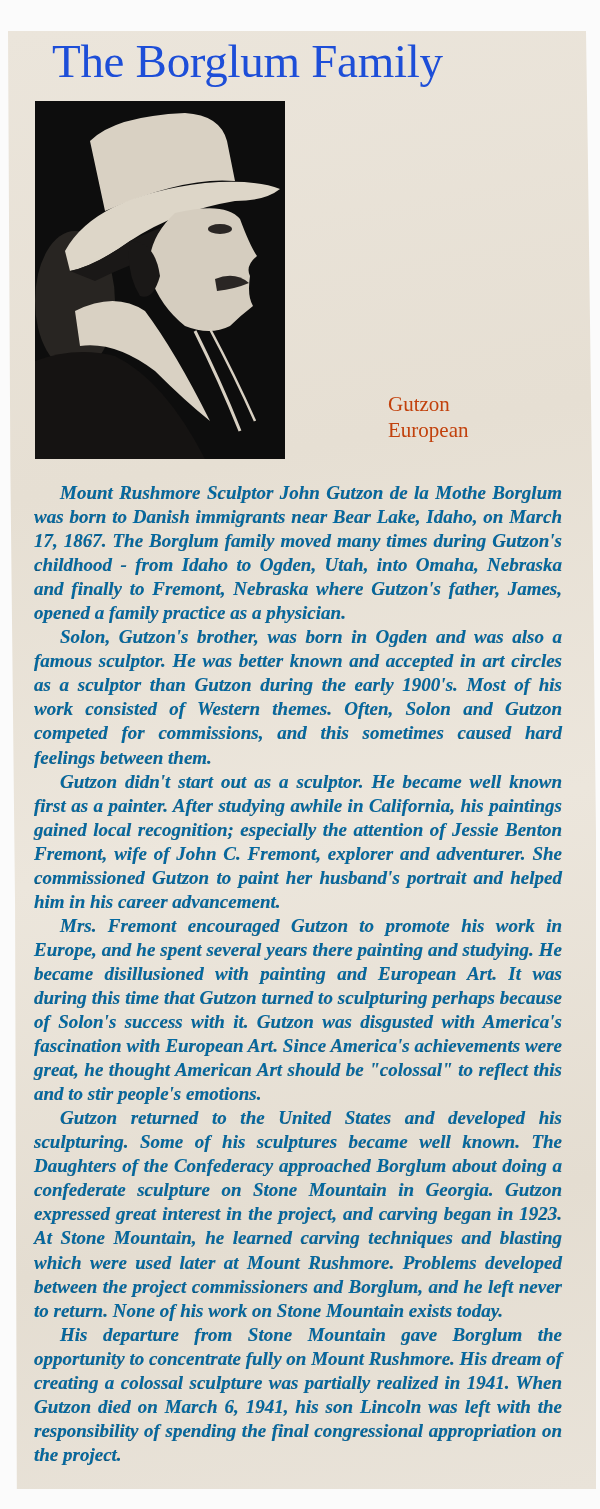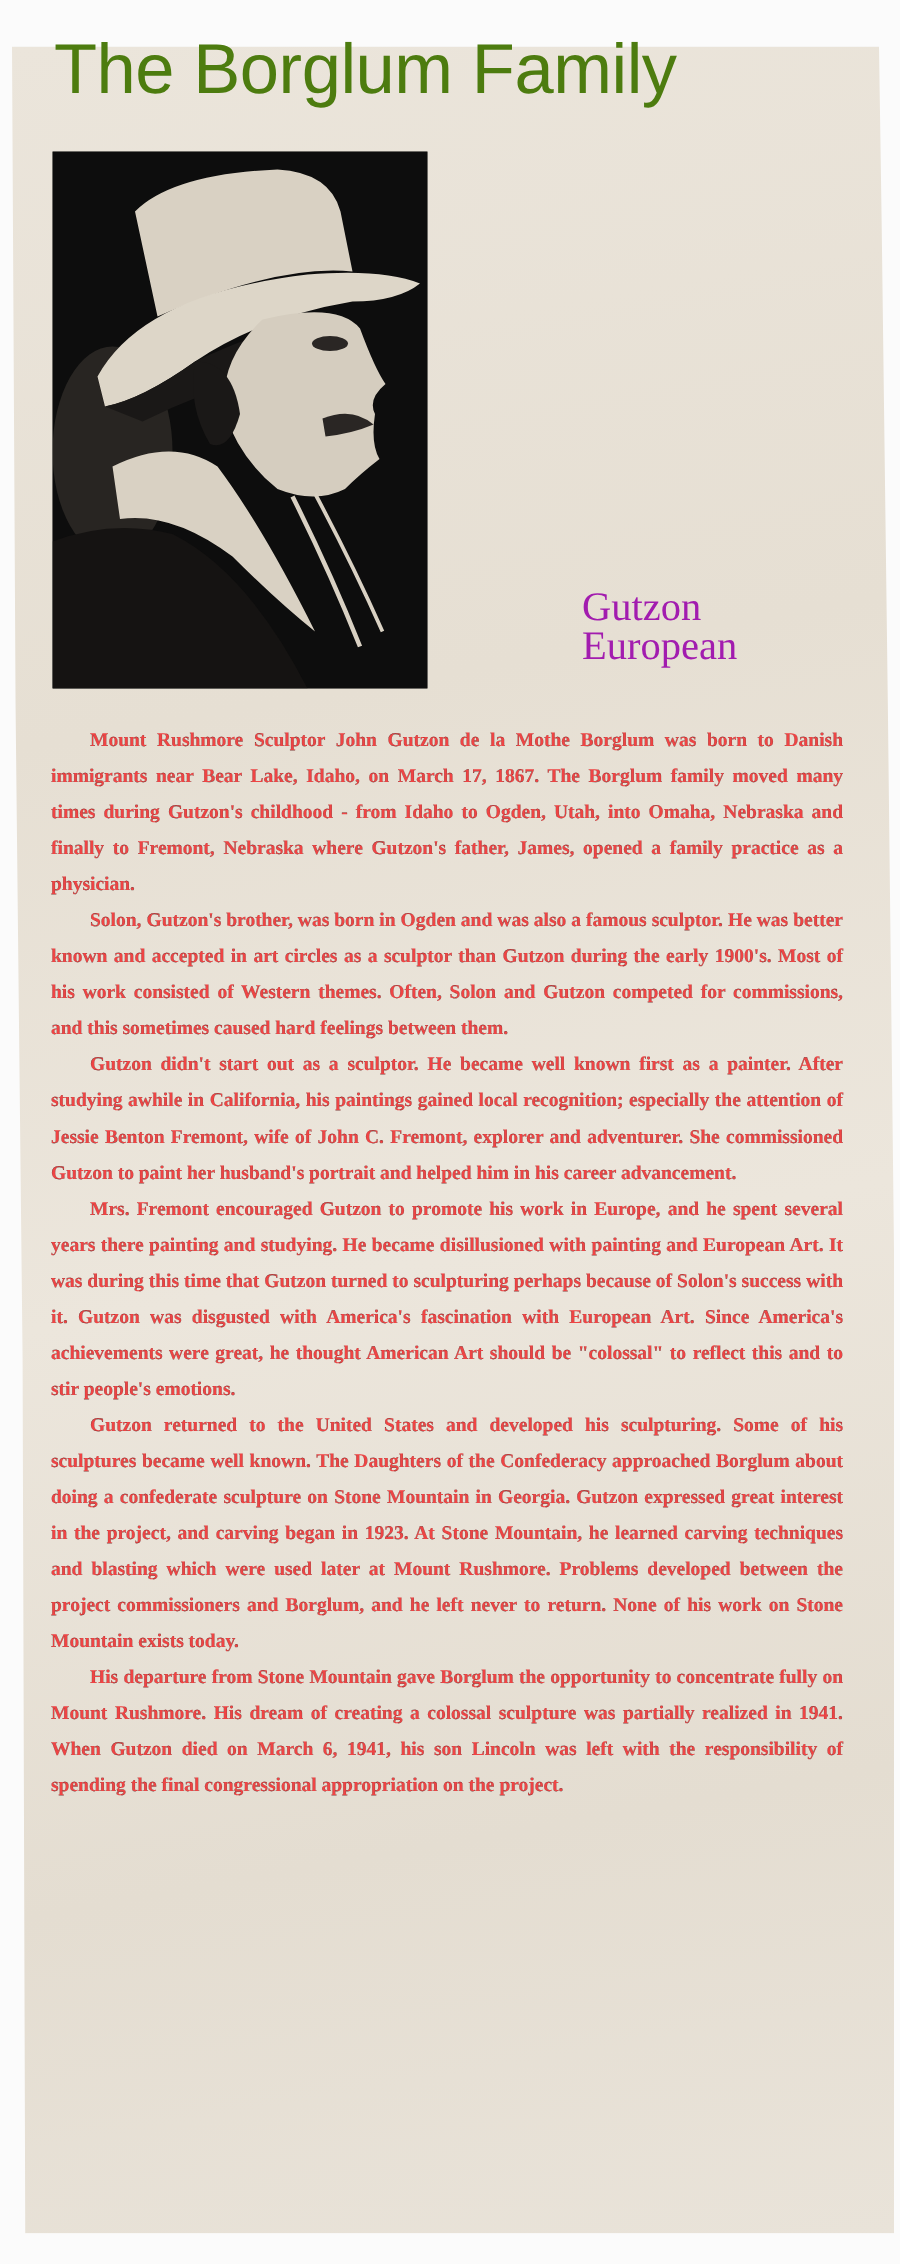--- a/index.html
+++ b/index.html
@@ -12,54 +12,55 @@
       position: absolute;
       left: 8px; top: 31px;
       width: 588px; height: 1458px;
       background: linear-gradient(170deg, #ebe5db 0%, #e6dfd3 30%, #ece6dc 55%, #e4ddd1 80%, #e9e3d9 100%);
       clip-path: polygon(0 0, 98.3% 0, 98.6% 8%, 99.3% 30%, 100% 55%, 100% 100%, 1.5% 100%, 1.2% 60%, 0.4% 30%);
       box-shadow: 0 0 2px rgba(0,0,0,0.2);
     }
     .headline {
       position: absolute;
       left: 36px; top: 22px;
-      margin: 0;
-      font-family: Liberation Sans, sans-serif;
+      margin: 16px;
+      font-family: Liberation Serif, serif;
       font-weight: normal;
       font-size: 47px;
       line-height: 1;
-      color: #4d7c0f;
+      color: #1d4ed8;
       letter-spacing: -0.3px;
     }
     .photo {
       position: absolute;
       left: 35px; top: 101px;
       width: 250px; height: 358px;
       background: #0d0d0d;
       overflow: hidden;
     }
     .photo svg { width: 100%; height: 100%; display: block; }
     .caption {
       position: absolute;
       left: 388px; top: 391px;
       font-family: "Liberation Serif", serif;
-      font-size: 27px;
+      font-size: 21px;
       line-height: 26px;
-      color: #a21caf;
+      color: #c2410c;
     }
     .article {
       position: absolute;
       left: 34px; top: 481px;
       width: 528px;
       font-family: "Liberation Serif", serif;
-      font-size: 13px;
+      font-size: 19px;
       line-height: 24.05px;
-      color: #ef4444;
+      color: #0369a1;
       text-align: justify;
       font-weight: bold;
+      font-style: italic;
       -webkit-text-stroke: 0.1px #151515;
     }
     .article p { margin: 0; text-indent: 26px; }
     .article p + p { margin-top: 0; }
   </style>
 </head>
 <body>
 
 <div class="clipping"></div>
 

